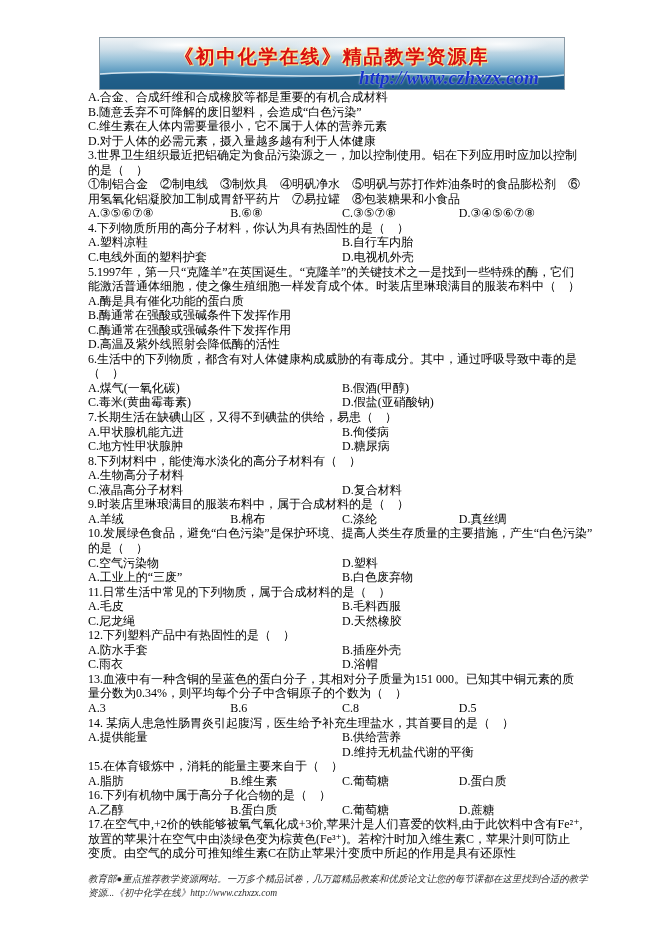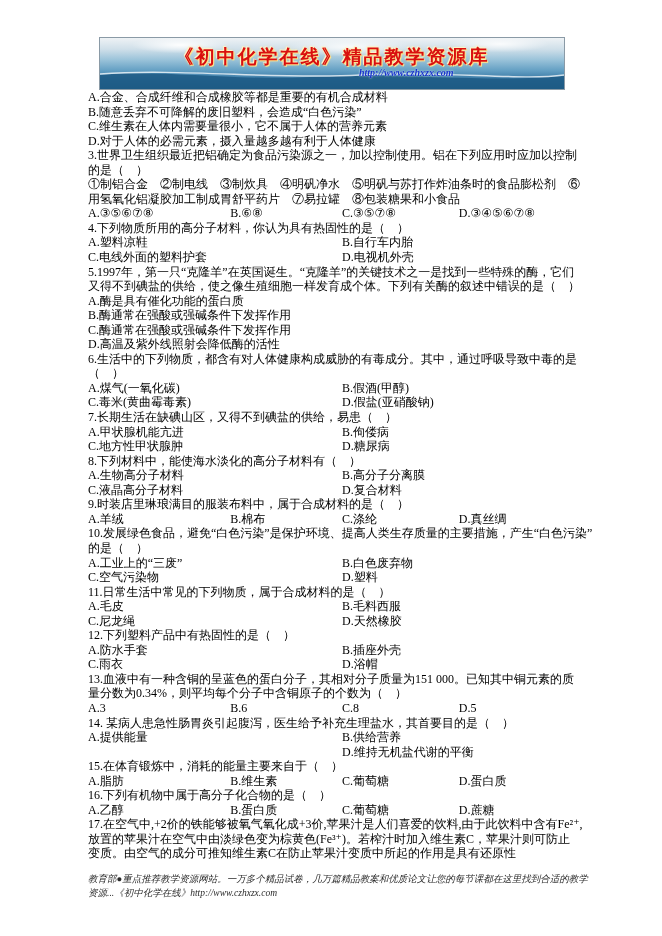--- a/index.html
+++ b/index.html
@@ -52,21 +52,21 @@
     font-size: 19px;
     letter-spacing: 2px;
     color: #d90f0f;
     text-shadow: 1px 1px 0 #ffe48a, -1px -1px 0 #fff4c8, 0 0 3px rgba(255,230,140,0.9);
     white-space: nowrap;
   }
   .banner-url {
     position: absolute;
     left: 259px;
     top: 29px;
-    font-size: 10px;
+    font-size: 19px;
     font-weight: bold;
     font-style: italic;
     color: #1733cc;
     text-shadow: 0 0 2px rgba(255,255,255,0.9);
     white-space: nowrap;
   }
   
   .content {
     position: absolute;
     left: 88px;
@@ -150,21 +150,21 @@
         <span class="seg" style="grid-column: 3 / 5;">B.自行车内胎</span>
       </div>
       <div class="line">
         <span class="seg" style="grid-column: 1 / 3;">C.电线外面的塑料护套</span>
         <span class="seg" style="grid-column: 3 / 5;">D.电视机外壳</span>
       </div>
       <div class="line">
         <span class="seg" style="grid-column: 1 / 5;">5.1997年，第一只“克隆羊”在英国诞生。“克隆羊”的关键技术之一是找到一些特殊的酶，它们</span>
       </div>
       <div class="line">
-        <span class="seg" style="grid-column: 1 / 5;">又得不到碘盐的供给，使之像生殖细胞一样发育成个体。下列有关酶的叙述中错误的是（　）</span>
+        <span class="seg" style="grid-column: 1 / 5;">能激活普通体细胞，使之像生殖细胞一样发育成个体。时装店里琳琅满目的服装布料中（　）</span>
       </div>
       <div class="line">
         <span class="seg" style="grid-column: 1 / 5;">A.酶是具有催化功能的蛋白质</span>
       </div>
       <div class="line">
         <span class="seg" style="grid-column: 1 / 5;">B.酶通常在强酸或强碱条件下发挥作用</span>
       </div>
       <div class="line">
         <span class="seg" style="grid-column: 1 / 5;">C.酶通常在强酸或强碱条件下发挥作用</span>
       </div>
@@ -194,21 +194,20 @@
       </div>
       <div class="line">
         <span class="seg" style="grid-column: 1 / 3;">C.地方性甲状腺肿</span>
         <span class="seg" style="grid-column: 3 / 5;">D.糖尿病</span>
       </div>
       <div class="line">
         <span class="seg" style="grid-column: 1 / 5;">8.下列材料中，能使海水淡化的高分子材料有（　）</span>
       </div>
       <div class="line">
         <span class="seg" style="grid-column: 1 / 3;">A.生物高分子材料</span>
-        <span class="seg" style="grid-column: 3 / 5;">B.高分子分离膜</span>
       </div>
       <div class="line">
         <span class="seg" style="grid-column: 1 / 3;">C.液晶高分子材料</span>
         <span class="seg" style="grid-column: 3 / 5;">D.复合材料</span>
       </div>
       <div class="line">
         <span class="seg" style="grid-column: 1 / 5;">9.时装店里琳琅满目的服装布料中，属于合成材料的是（　）</span>
       </div>
       <div class="line">
         <span class="seg" style="grid-column: 1 / 2;">A.羊绒</span>
@@ -216,26 +215,26 @@
         <span class="seg" style="grid-column: 3 / 4;">C.涤纶</span>
         <span class="seg" style="grid-column: 4 / 5;">D.真丝绸</span>
       </div>
       <div class="line">
         <span class="seg" style="grid-column: 1 / 5;">10.发展绿色食品，避免“白色污染”是保护环境、提高人类生存质量的主要措施，产生“白色污染”</span>
       </div>
       <div class="line">
         <span class="seg" style="grid-column: 1 / 5;">的是（　）</span>
       </div>
       <div class="line">
+        <span class="seg" style="grid-column: 1 / 3;">C.空气污染物</span>
+        <span class="seg" style="grid-column: 3 / 5;">D.塑料</span>
+      </div>
+      <div class="line">
         <span class="seg" style="grid-column: 1 / 3;">A.工业上的“三废”</span>
         <span class="seg" style="grid-column: 3 / 5;">B.白色废弃物</span>
-      </div>
-      <div class="line">
-        <span class="seg" style="grid-column: 1 / 3;">C.空气污染物</span>
-        <span class="seg" style="grid-column: 3 / 5;">D.塑料</span>
       </div>
       <div class="line">
         <span class="seg" style="grid-column: 1 / 5;">11.日常生活中常见的下列物质，属于合成材料的是（　）</span>
       </div>
       <div class="line">
         <span class="seg" style="grid-column: 1 / 3;">A.毛皮</span>
         <span class="seg" style="grid-column: 3 / 5;">B.毛料西服</span>
       </div>
       <div class="line">
         <span class="seg" style="grid-column: 1 / 3;">C.尼龙绳</span>

